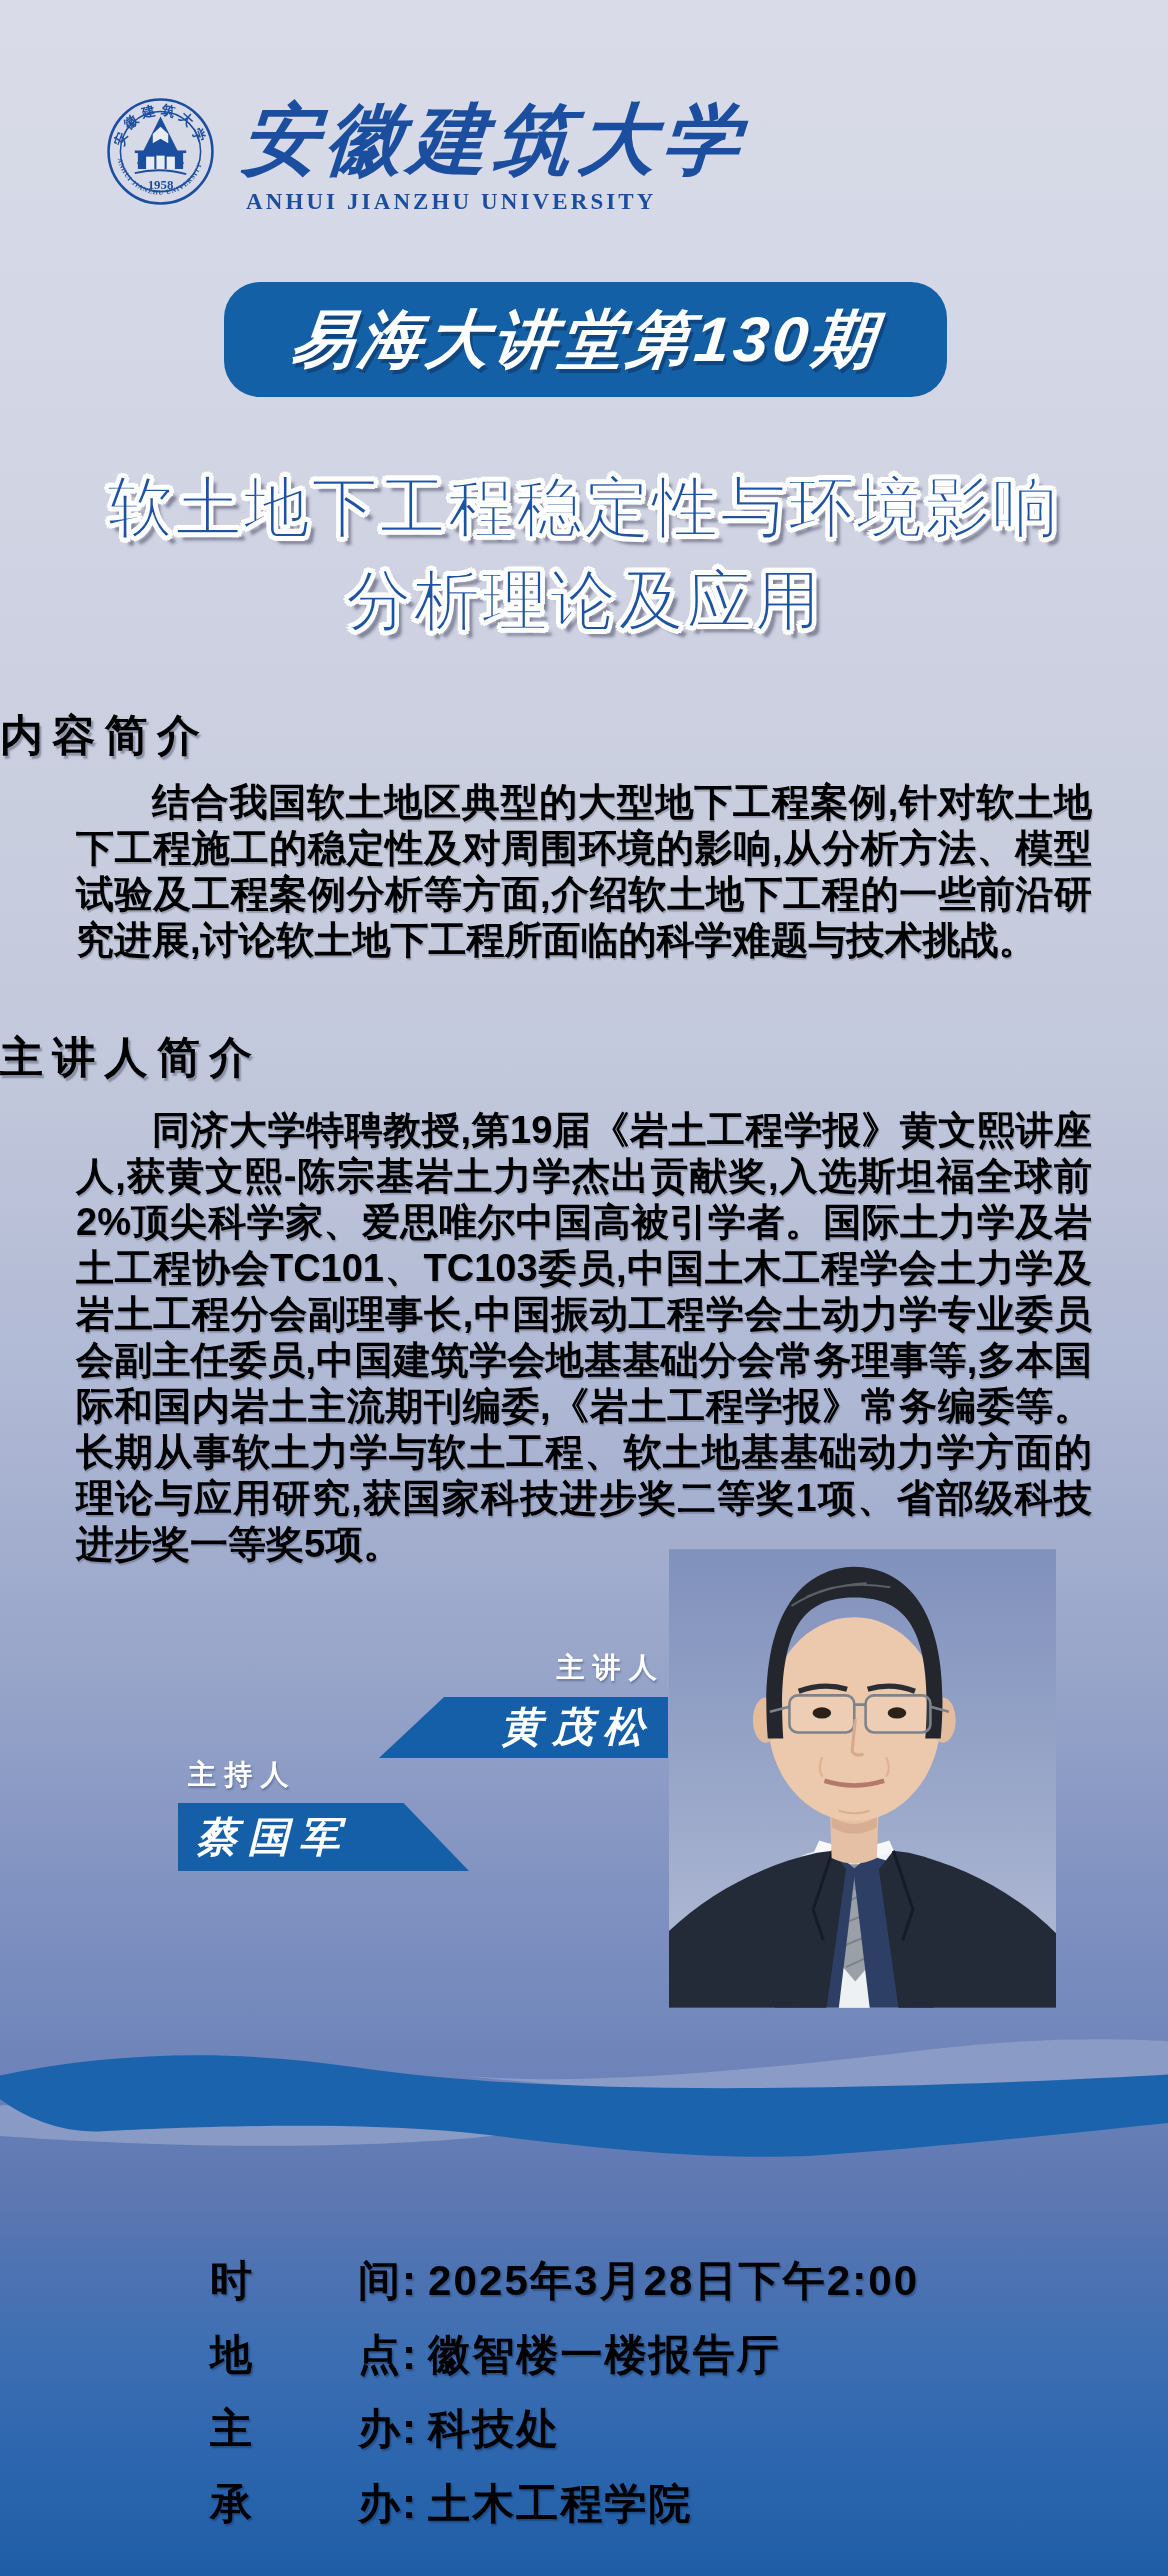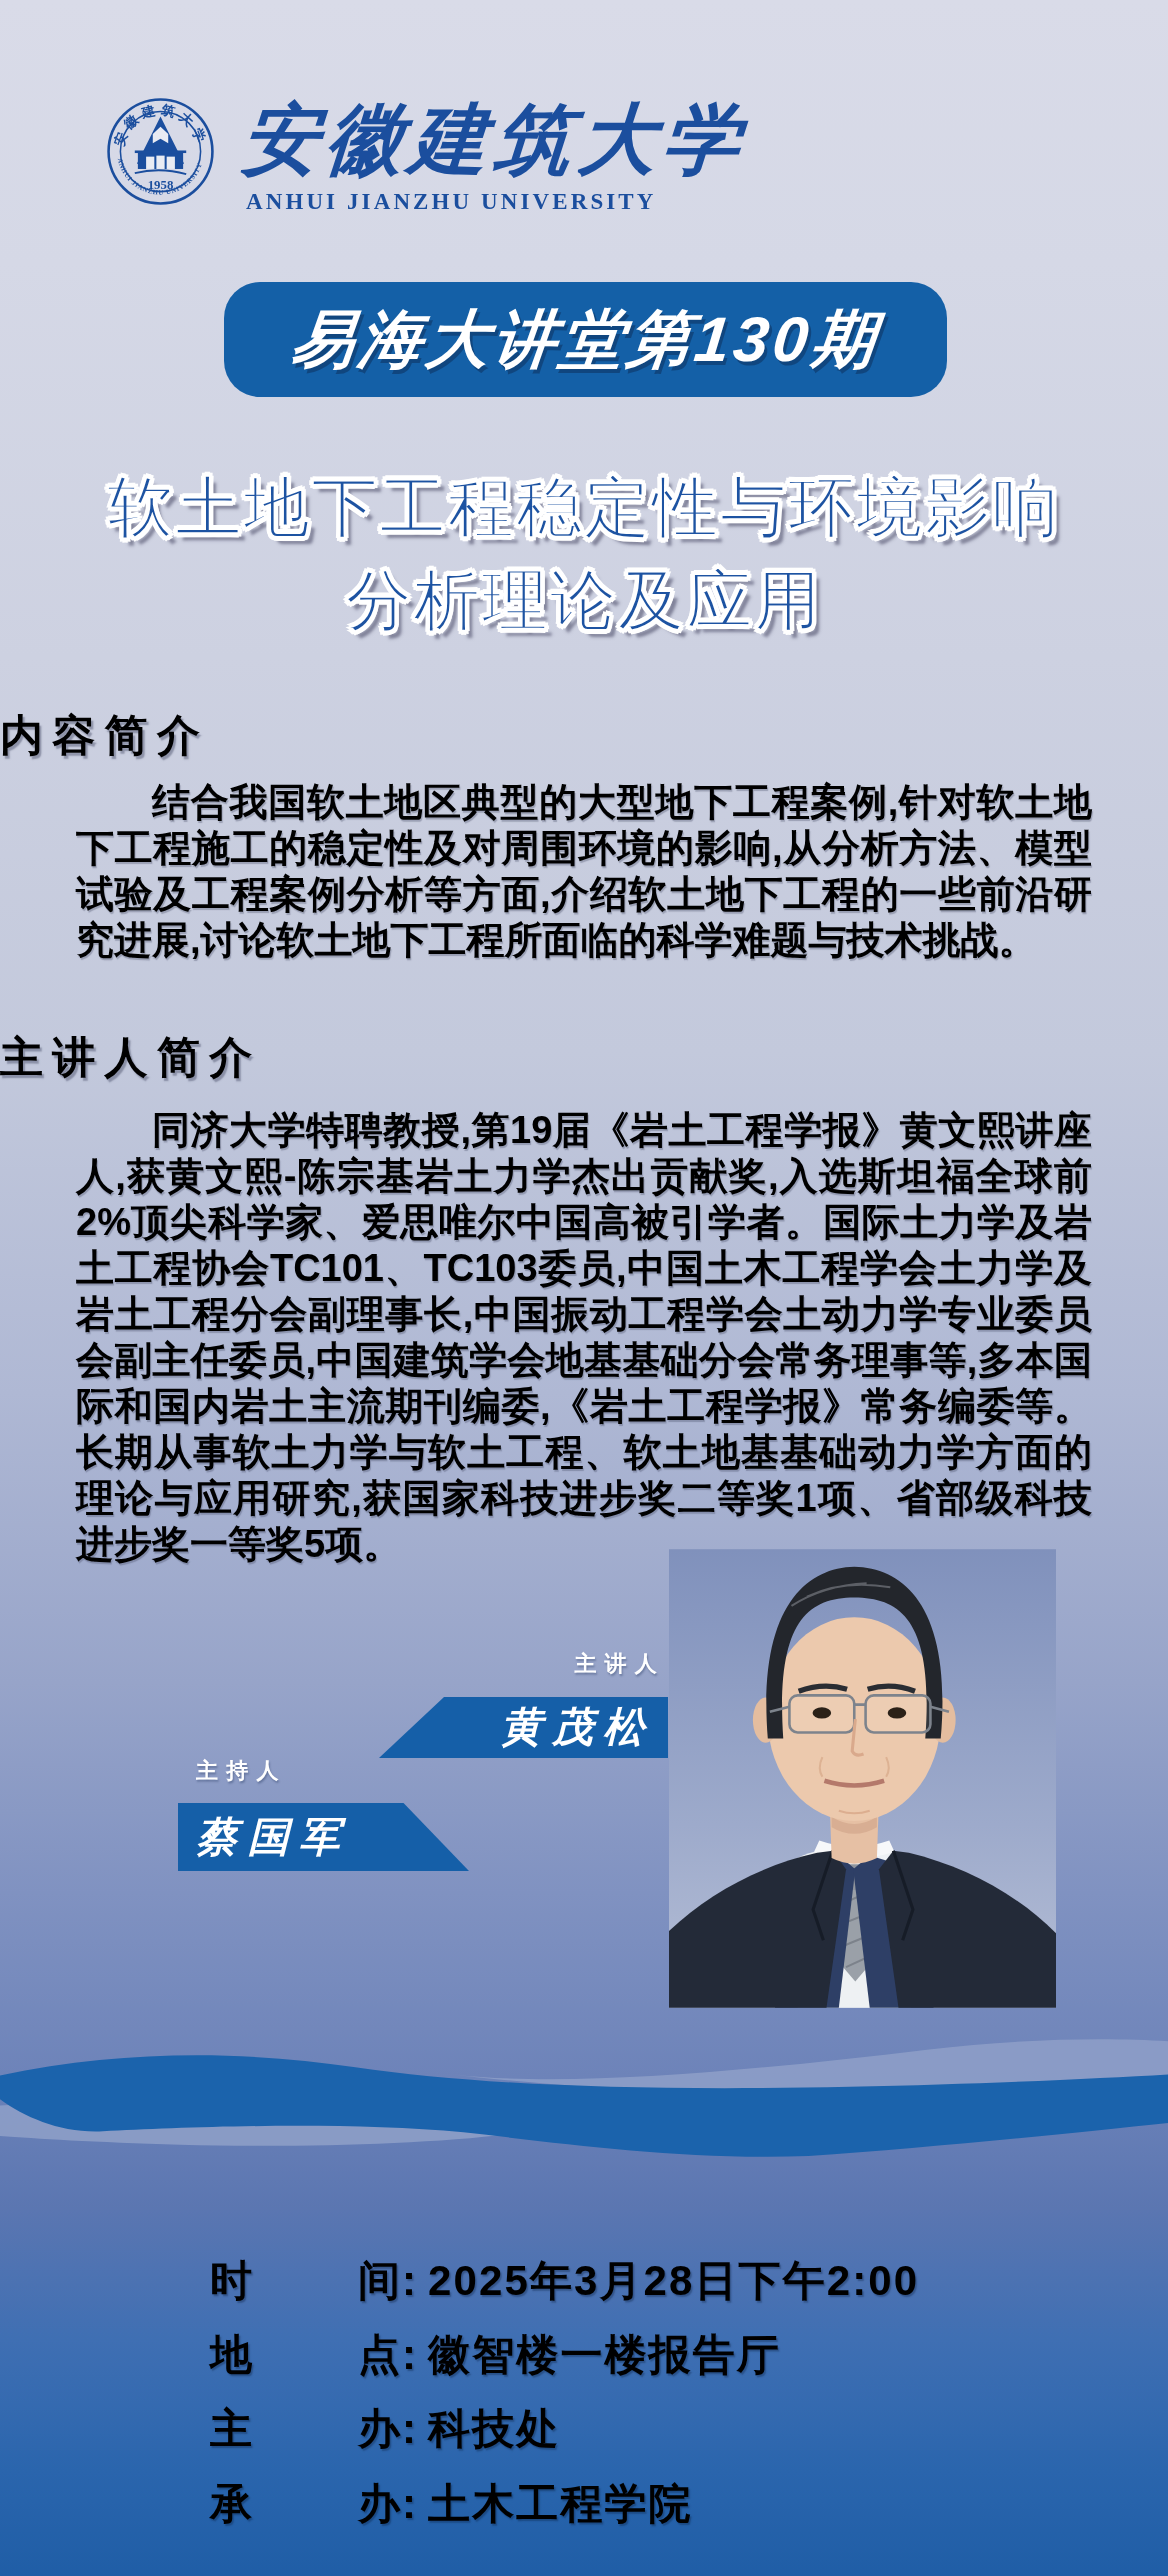--- a/index.html
+++ b/index.html
@@ -72,25 +72,25 @@
     color:#000;font-weight:600;
     font-size:38px;line-height:46px;
     text-align:justify;text-indent:2em;
     text-shadow:1px 1.5px 1px rgba(70,75,100,.35);
   }
   .para-content{top:779px;}
   .para-speaker{top:1107px;}
 
   
   .person-label{
-    color:#fff;font-weight:700;font-size:22px;letter-spacing:8.2px;
+    color:#fff;font-weight:700;font-size:28px;letter-spacing:8.2px;
     white-space:nowrap;text-shadow:1px 1.5px 2.1px rgba(20,40,80,.35);
   }
   .label-speaker{left:464px;top:1649px;width:201px;text-align:right;}
-  .label-host{left:196px;top:1756px;}
+  .label-host{left:188px;top:1756px;}
   .ribbon{background:#155fa8;}
   .ribbon-speaker{
     left:379px;top:1697px;width:289px;height:61px;
     clip-path:polygon(22.5% 0,100% 0,100% 100%,0 100%);
   }
   .ribbon-host{
     left:178px;top:1803px;width:291px;height:68px;
     clip-path:polygon(0 0,77.5% 0,100% 100%,0 100%);
   }
   .ribbon-name{

